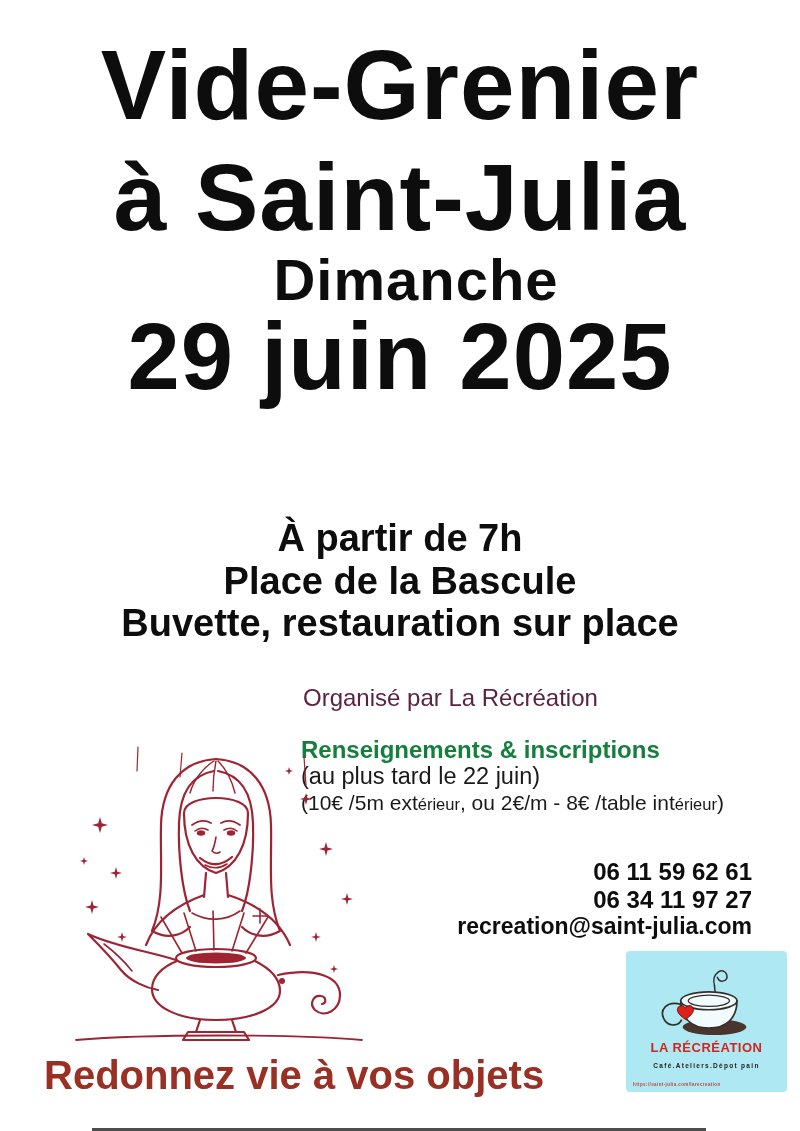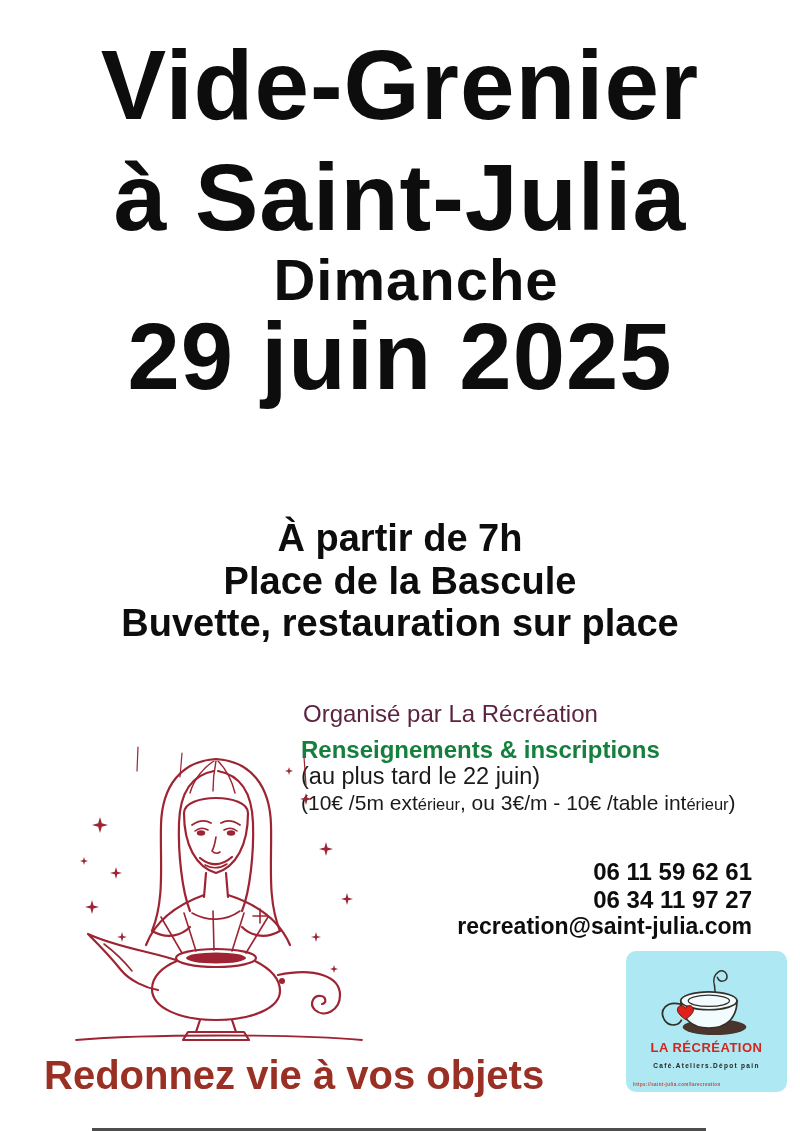--- a/index.html
+++ b/index.html
@@ -12,33 +12,33 @@
     color:#0f0f0f;
   }
   .abs{position:absolute;}
   .center{left:0;width:800px;text-align:center;}
   .title{font-weight:700;color:#0d0d0d;letter-spacing:1px;line-height:1;}
   #title-line1{top:36px;font-size:98px;}
   #title-line2{top:150px;font-size:95px;}
   #title-line3{top:251px;font-size:58px;margin-left:16px;}
   #title-line4{top:310px;font-size:94px;}
   #info-block{top:517px;font-weight:700;font-size:38px;line-height:1.12;color:#0d0d0d;}
-  #organizer{left:303px;top:684px;font-size:24px;color:#5c2340;font-weight:400;margin-top:16px;}
+  #organizer{left:303px;top:684px;font-size:24px;color:#5c2340;font-weight:400;}
   #registration{left:301px;top:736px;}
   #reg-heading{font-size:24px;font-weight:700;line-height:27px;color:#15803d;}
   #reg-deadline{font-size:23.5px;font-weight:400;line-height:27px;color:#1a1a1a;}
   #reg-pricing{font-size:21px;font-weight:400;line-height:25px;color:#1a1a1a;white-space:nowrap;}
   #reg-pricing .fs-small{font-size:16.5px;}
   #contact{right:48px;top:858px;text-align:right;font-weight:700;font-size:24px;line-height:27.5px;color:#0d0d0d;}
   #contact .email{font-size:23px;}
   #slogan{left:44px;top:1053px;font-size:40px;font-weight:700;color:#9a2f24;}
   #illustration{left:64px;top:740px;width:310px;height:302px;}
   #logo{
     left:626px;top:951px;width:161px;height:141px;
-    background:#aee8f2;border-radius:10px;
+    background:#aee8f2;border-radius:4px;
     display:flex;flex-direction:column;align-items:center;
   }
   #logo svg{display:block;margin-top:6px;}
   #logo-name{font-size:13px;font-weight:700;color:#d2251d;letter-spacing:.5px;margin-top:1px;}
   #logo-tagline{font-size:6.5px;font-weight:700;color:#25221f;letter-spacing:1.3px;margin-top:7px;}
   #logo-url{font-size:4.5px;font-weight:700;color:#b94a3c;letter-spacing:.4px;margin-top:13px;align-self:flex-start;margin-left:7px;}
   #bottom-edge-line{left:92px;top:1128px;width:614px;height:3px;background:#2e2e2e;opacity:.85;}
 </style>
 </head>
 <body>
@@ -54,21 +54,21 @@
     <div>À partir de 7h</div>
     <div>Place de la Bascule</div>
     <div>Buvette, restauration sur place</div>
   </div>
 
   <div id="organizer" class="abs">Organisé par La Récréation</div>
 
   <div id="registration" class="abs">
     <div id="reg-heading">Renseignements &amp; inscriptions</div>
     <div id="reg-deadline">(au plus tard le 22 juin)</div>
-    <div id="reg-pricing"><span>(10€ /5m ext</span><span class="fs-small">érieur</span><span>, ou 3€/m - 10€ /table int</span><span class="fs-small">érieur</span><span>)</span></div>
+    <div id="reg-pricing"><span>(10€ /5m ext</span><span class="fs-small">érieur</span><span>, ou 2€/m - 8€ /table int</span><span class="fs-small">érieur</span><span>)</span></div>
   </div>
 
   <div id="contact" class="abs">
     <div>06 11 59 62 61</div>
     <div>06 34 11 97 27</div>
     <div class="email">recreation@saint-julia.com</div>
   </div>
 
   <svg id="illustration" class="abs" viewBox="0 0 310 300">
     <g stroke="#9e2433" stroke-width="2.2" fill="none" stroke-linecap="round" stroke-linejoin="round">

